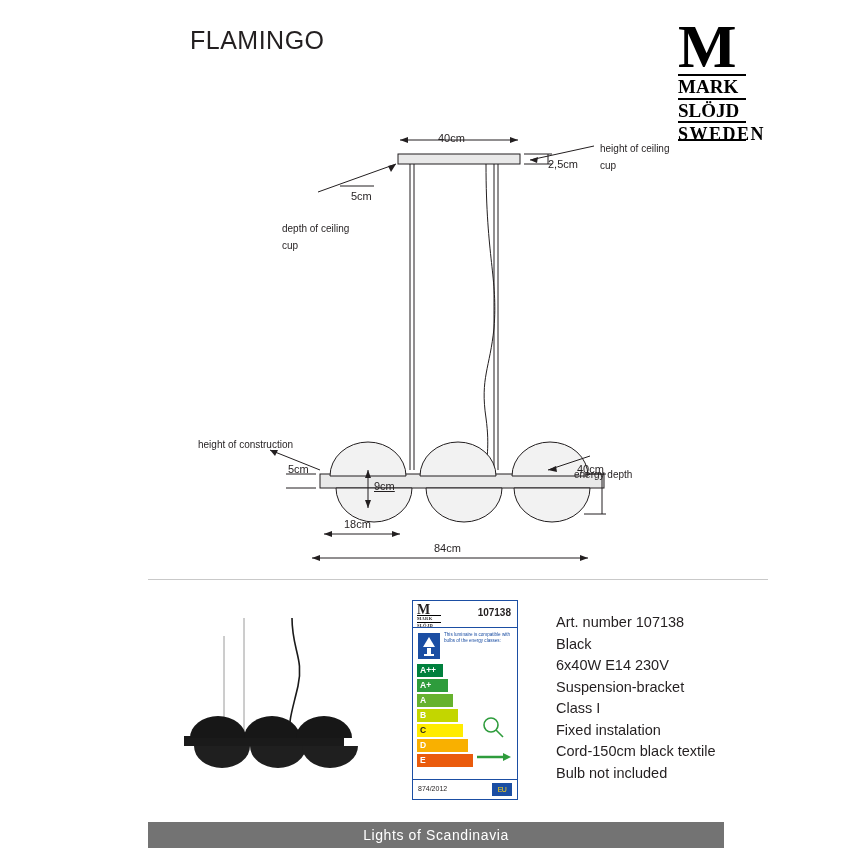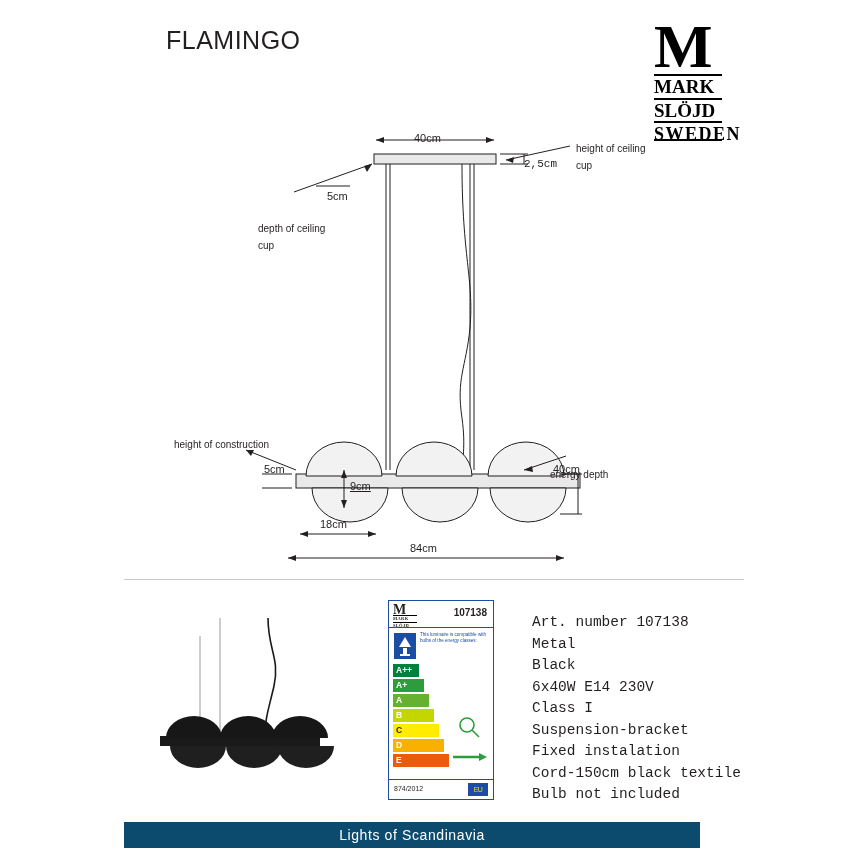--- a/index.html
+++ b/index.html
@@ -11,20 +11,21 @@
     width: 868px;
     height: 868px;
     position: relative;
     font-family: "Liberation Sans", sans-serif;
     color: #231f20;
     overflow: hidden;
   }
   .sheet {
     position: absolute;
     inset: 0;
+    margin-left: 24px;
   }
 
   
   .product-title {
     position: absolute;
     left: 166px;
     top: 26px;
     font-size: 25px;
     letter-spacing: 0.5px;
     color: #231f20;
@@ -236,30 +237,30 @@
 
   
   .specs {
     position: absolute;
     left: 532px;
     top: 612px;
     font-size: 14.5px;
     line-height: 21.5px;
     color: #231f20;
   }
-  .specs div { white-space: nowrap; font-family: Liberation Mono, monospace; }
+  .specs div { white-space: nowrap; }
 
   
   .footer-bar {
     position: absolute;
     left: 124px;
     top: 822px;
     width: 576px;
     height: 26px;
-    background: #0c4a6e;
+    background: #737373;
   }
   .footer-text {
     position: absolute;
     left: 0;
     right: 0;
     top: 0;
     text-align: center;
     color: #ffffff;
     font-size: 14px;
     line-height: 26px;
@@ -342,21 +343,21 @@
         <line x1="560" y1="396" x2="582" y2="396"></line>
         <line x1="578" y1="356" x2="578" y2="396"></line>
 
         <line x1="288" y1="440" x2="564" y2="440"></line>
         <polygon points="288,440 296,437 296,443" fill="#231f20" stroke="none"></polygon>
         <polygon points="564,440 556,437 556,443" fill="#231f20" stroke="none"></polygon>
       </g>
     </svg>
 
     <div class="dim-label" style="left:414px; top:14px;">40cm</div>
-    <div class="dim-label" style="left:524px; top:40px;font-family:Liberation Mono, monospace;">2,5cm</div>
+    <div class="dim-label" style="left:524px; top:40px;">2,5cm</div>
     <div class="dim-label" style="left:327px; top:72px;">5cm</div>
     <div class="dim-label" style="left:264px; top:345px;">5cm</div>
     <div class="dim-label" style="left:350px; top:362px;text-decoration:underline;">9cm</div>
     <div class="dim-label" style="left:320px; top:400px;">18cm</div>
     <div class="dim-label" style="left:553px; top:345px;">40cm</div>
     <div class="dim-label" style="left:410px; top:424px;">84cm</div>
 
     <div class="callout" style="left:576px; top:22px;">height of ceiling
 cup</div>
     <div class="callout" style="left:258px; top:102px;">depth of ceiling
@@ -427,25 +428,24 @@
     </div>
 
     <div class="el-foot">
       <div class="el-reg">874/2012</div>
       <div class="el-eu">EU</div>
     </div>
   </div>
 
   <div class="specs">
     <div>Art. number 107138</div>
-    <div>Metal</div>
     <div>Black</div>
     <div>6x40W E14 230V</div>
+    <div>Suspension-bracket</div>
     <div>Class I</div>
-    <div>Suspension-bracket</div>
     <div>Fixed instalation</div>
     <div>Cord-150cm black textile</div>
     <div>Bulb not included</div>
   </div>
 
   <div class="footer-bar">
     <div class="footer-text">Lights of Scandinavia</div>
   </div>
 
 </div>

